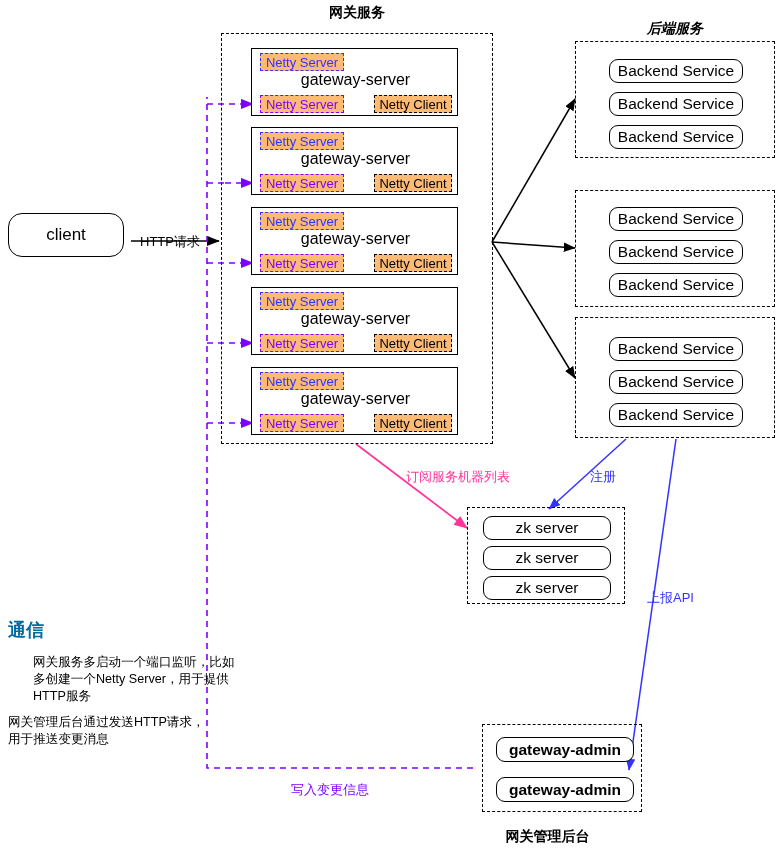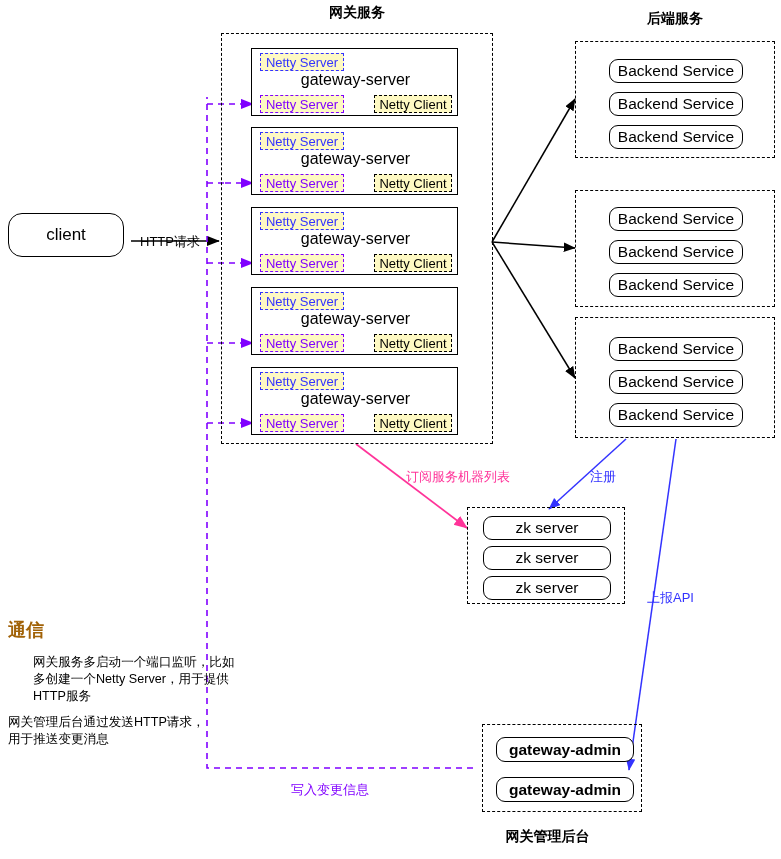--- a/index.html
+++ b/index.html
@@ -22,34 +22,34 @@
   .pill{border:1.6px solid #000;border-radius:9px;background:#fff;
         display:flex;align-items:center;justify-content:center;
         font-size:15.5px;color:#000;white-space:nowrap;}
 
   
   .client-box{border:1.6px solid #000;border-radius:14px;background:#fff;
         display:flex;align-items:center;justify-content:center;font-size:17px;}
 
   
   .tag{border:1.4px dashed #000;display:flex;align-items:center;justify-content:center;
-       font-size:13px;white-space:nowrap;background:#fef9c3;}
+       font-size:13px;white-space:nowrap;background:#fdba74;}
   .tag-blue{border-color:#3333ff;color:#3333ff;}
   .tag-purple{border-color:#8000ff;color:#8000ff;}
   .tag-black{border-color:#000;color:#000;}
 
   
   .edge-label{font-size:13px;white-space:nowrap;}
   .lbl-black{color:#000;}
   .lbl-pink{color:#ff3399;}
   .lbl-blue{color:#3333ff;}
   .lbl-purple{color:#8000ff;}
 
   
-  .note-title{font-size:18px;font-weight:bold;color:#a16207;}
+  .note-title{font-size:18px;font-weight:bold;color:#0369a1;}
   .note-p{font-size:12.6px;line-height:17px;color:#000;width:205px;}
 </style>
 </head>
 <body>
 
 <svg class="svg-layer" viewBox="0 0 781 859">
   <defs>
     <marker id="ah-black" markerWidth="9" markerHeight="9" refX="7.5" refY="3.2" orient="auto">
       <path d="M0,0 L8,3.2 L0,6.4 z" fill="#000000"></path>
     </marker>
@@ -95,21 +95,21 @@
   <g>
     <line x1="626" y1="439" x2="549" y2="509" stroke="#3333ff" stroke-width="1.5" marker-end="url(#ah-blue)"></line>
   </g>
 
   <g>
     <line x1="676" y1="439" x2="629" y2="770" stroke="#3333ff" stroke-width="1.5" marker-end="url(#ah-blue)"></line>
   </g>
 </svg>
 
 <div class="abs sec-title" style="left:221px;top:4px;width:272px;">网关服务</div>
-<div class="abs sec-title" style="left:575px;top:10px;width:200px;">后端服务</div>
+<div class="abs sec-title" style="left:575px;top:20px;width:200px;font-style:italic;">后端服务</div>
 <div class="abs sec-title" style="left:465px;top:828px;width:165px;">网关管理后台</div>
 
 <div class="abs client-box" style="left:8px;top:213px;width:116px;height:44px;">
   <span>client</span>
 </div>
 <div class="abs edge-label lbl-black" style="left:140px;top:221px;margin-top:12px;">HTTP请求</div>
 
 <div class="abs group-box" style="left:221px;top:33px;width:272px;height:411px;"></div>
 
 <div class="abs gw-card" style="left:251px;top:48px;width:207px;height:68px;">

